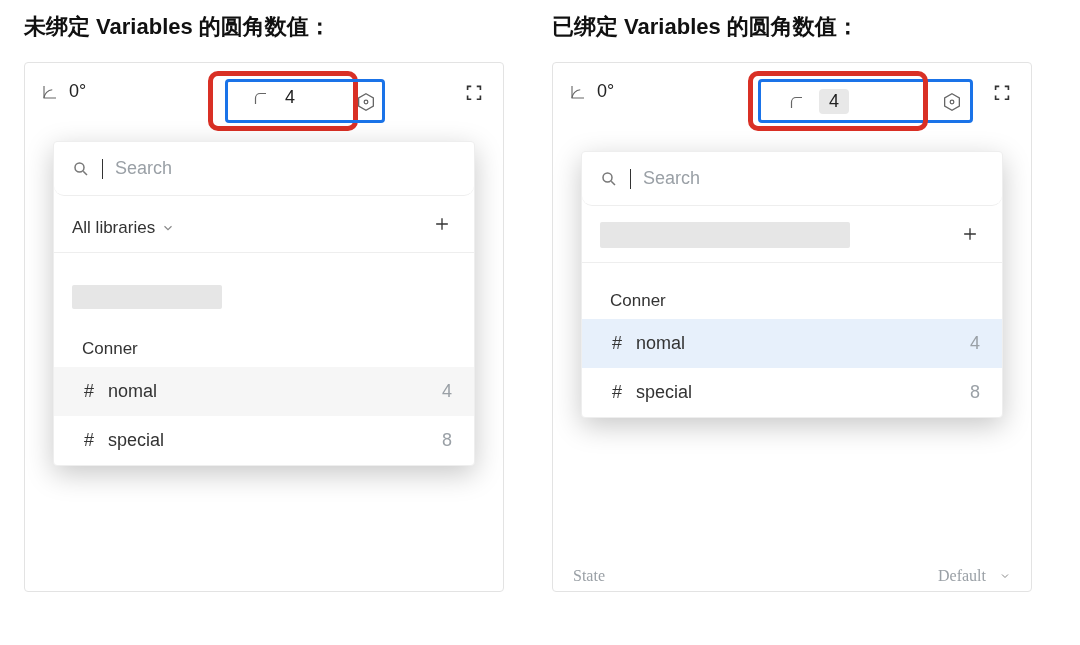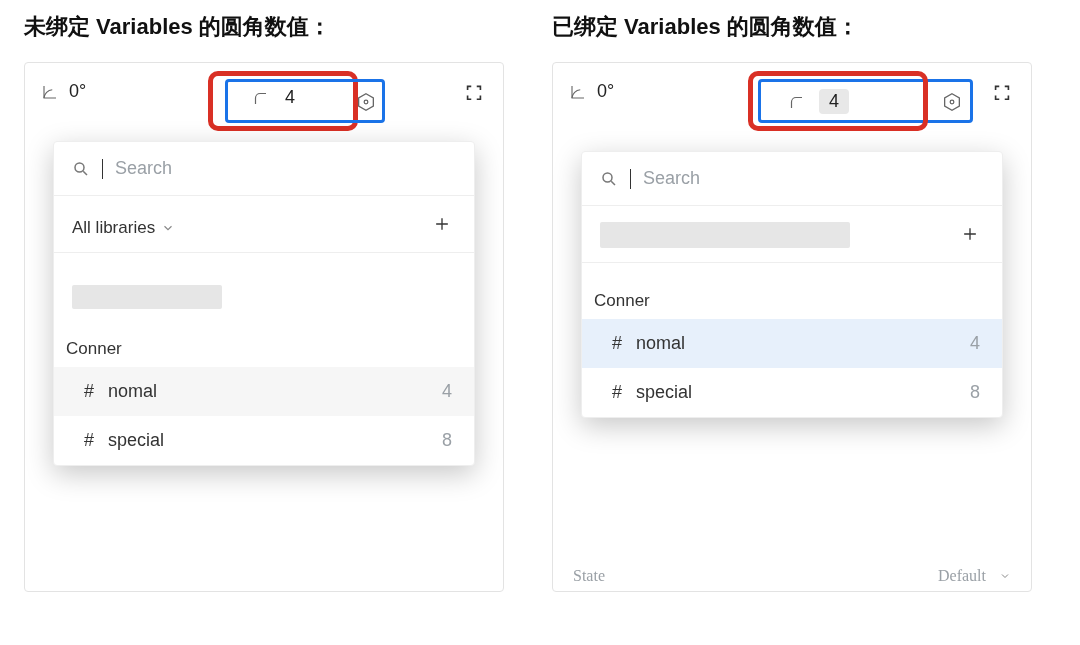--- a/index.html
+++ b/index.html
@@ -90,20 +90,21 @@
       border-radius: 4px;
       box-shadow: 0 8px 28px rgba(0,0,0,0.22);
       border: 1px solid #eee;
     }
     .search-row {
       display: flex;
       align-items: center;
       gap: 12px;
       padding: 16px 18px;
       border-bottom: 1px solid #eee;
+      border-radius: 10px;
     }
     .search-input {
       border: none;
       outline: none;
       font-size: 18px;
       color: #333;
       flex: 1;
       background: transparent;
     }
     .search-input::placeholder { color: #9aa0a6; }
@@ -127,21 +128,21 @@
     }
     .skeleton-bar {
       background: #e6e6e6;
       border-radius: 2px;
     }
     .group-block { padding: 4px 0 0 0; }
     .group-pad { padding: 28px 18px 6px 18px; }
     .group-title {
       font-size: 17px;
       color: #333;
-      padding: 6px 18px 8px 12px;
+      padding: 6px 18px 8px 28px;
     }
     .var-item {
       display: flex;
       align-items: center;
       justify-content: space-between;
       padding: 14px 22px 14px 30px;
       font-size: 18px;
       color: #333;
     }
     .var-item.active { background: #e7f0fb; }

